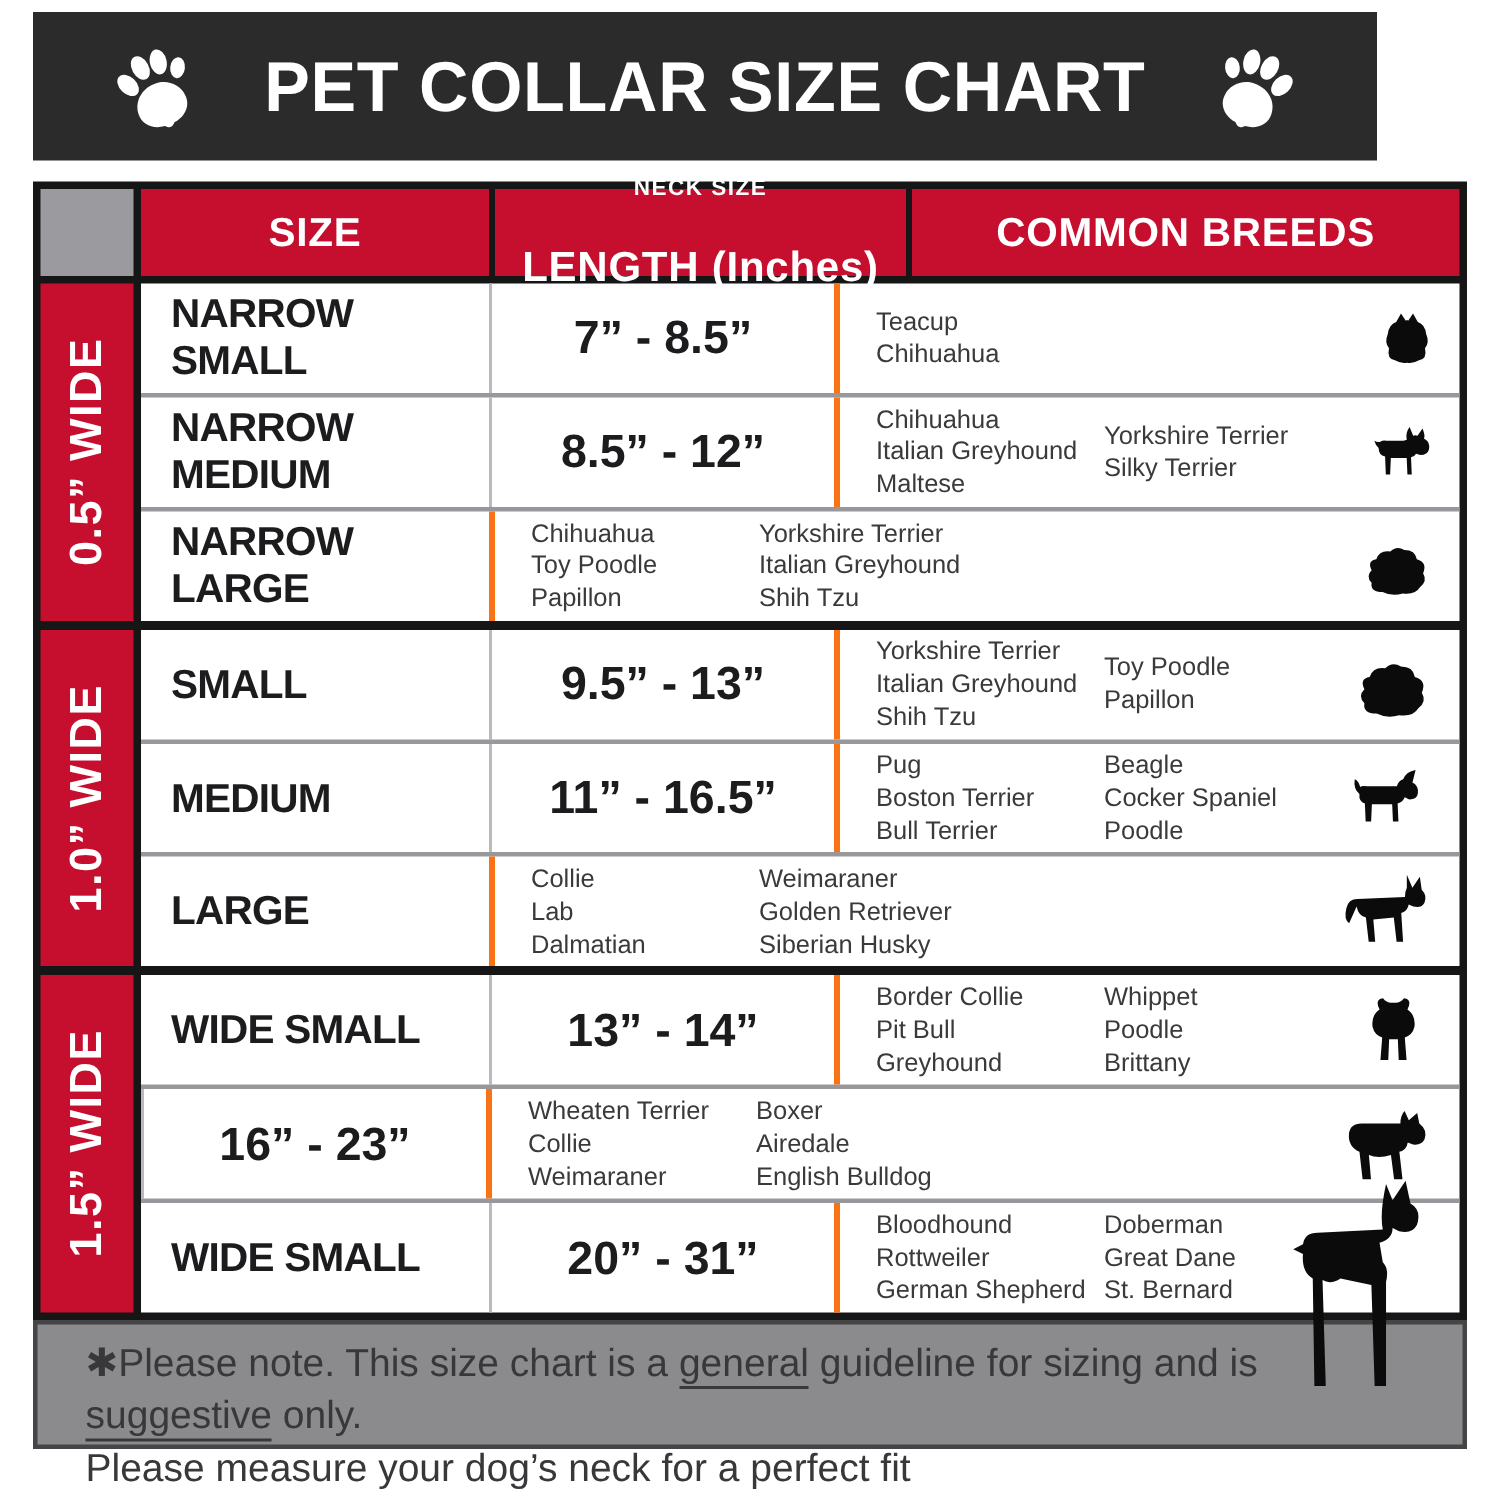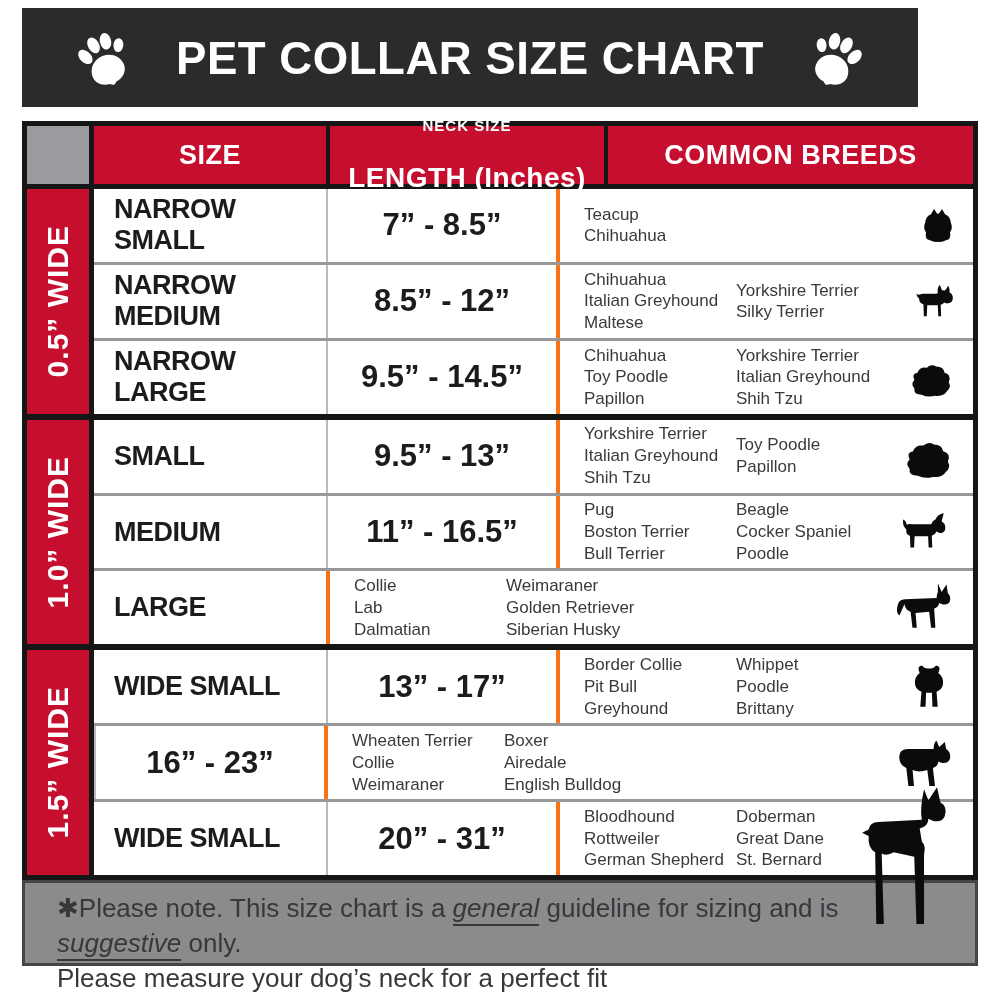--- a/index.html
+++ b/index.html
@@ -58,21 +58,21 @@
   .dogicon{position:absolute;right:14px;top:50%;transform:translateY(-50%);line-height:0;}
   .dogicon svg{display:block;fill:#0b0b0b;}
   .dogicon.doberman-icon{top:auto;transform:none;bottom:-62px;right:6px;z-index:9;}
 
   .footnote{
     position:absolute;left:22px;top:880px;width:956px;height:86px;box-sizing:border-box;
     background:var(--footerbg,#8b8b8e);border:3px solid #454547;
     padding:8px 20px 0 32px;color:#38383b;font-size:26px;line-height:1.35;
   }
   .footnote p{margin:0;}
-  .u{border-bottom:2px solid #38383b;padding-bottom:1px;font-style:italic;}
+  .u{border-bottom:2px solid #38383b;padding-bottom:1px;}
 </style>
 </head>
 <body>
 
 <div class="page">
 
   <header class="banner">
     <span class="paw left">
       <svg viewBox="0 0 100 80">
         <g fill="#ffffff" transform="rotate(-22 50 40)">
@@ -144,21 +144,20 @@
                 </div>
                 <span class="dogicon chihuahua-icon">
                   <svg viewBox="0 0 100 100" width="52" height="48">
                     <path d="M60,34 Q58,24 64,16 L69,28 Q72,27 75,28 L82,18 Q86,28 84,32 Q93,37 91,47 Q89,55 79,55 L73,53 Q71,57 66,58 L67,82 61,82 60,59 38,59 37,82 31,82 30,57 Q21,55 21,45 Q17,42 15,35 Q20,38 24,36 Q27,34 32,35 L56,35 Q57,34 60,34 Z"></path>
                   </svg>
                 </span>
               </div>
             </div>
             <div class="row">
               <div class="cell cell-size">NARROW LARGE</div>
-              <div class="cell cell-range">9.5” - 14.5”</div>
               <div class="cell cell-breeds">
                 <div class="breed-col">
                   <div>Chihuahua</div>
                   <div>Toy Poodle</div>
                   <div>Papillon</div>
                 </div>
                 <div class="breed-col second">
                   <div>Yorkshire Terrier</div>
                   <div>Italian Greyhound</div>
                   <div>Shih Tzu</div>
@@ -240,21 +239,21 @@
             </div>
           </div>
         </div>
         <div class="section">
           <div class="rail">
             <span>1.5” WIDE</span>
           </div>
           <div class="sbody">
             <div class="row">
               <div class="cell cell-size">WIDE SMALL</div>
-              <div class="cell cell-range">13” - 17”</div>
+              <div class="cell cell-range">13” - 14”</div>
               <div class="cell cell-breeds">
                 <div class="breed-col">
                   <div>Border Collie</div>
                   <div>Pit Bull</div>
                   <div>Greyhound</div>
                 </div>
                 <div class="breed-col second">
                   <div>Whippet</div>
                   <div>Poodle</div>
                   <div>Brittany</div>

